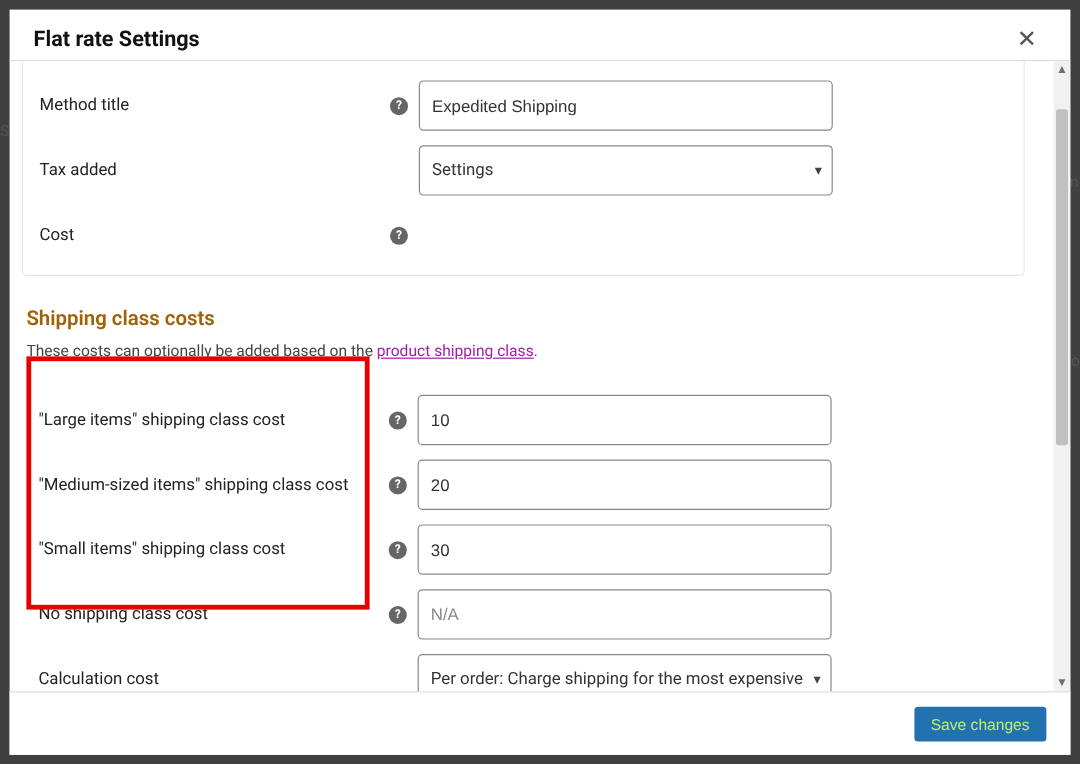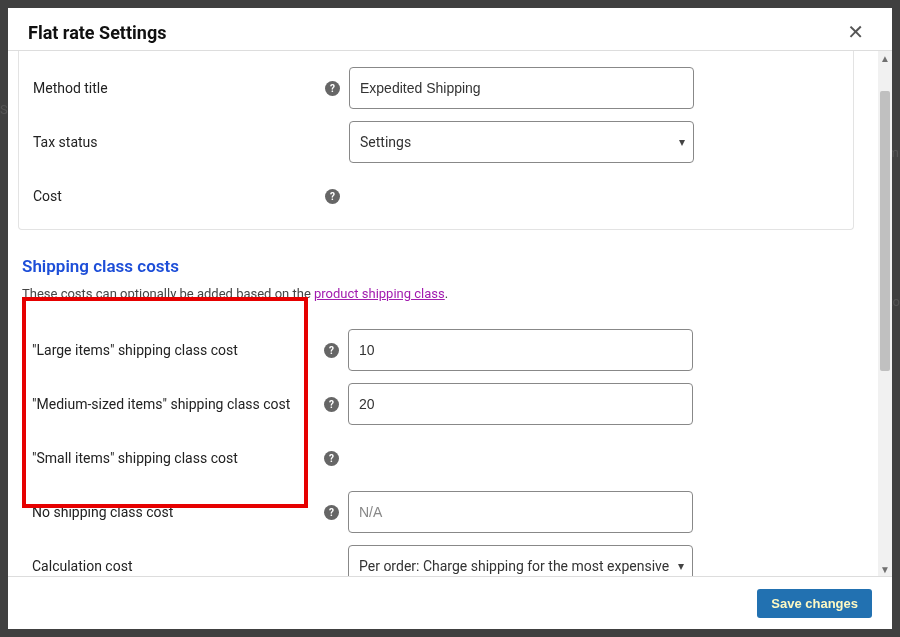--- a/index.html
+++ b/index.html
@@ -142,21 +142,21 @@
   }
   .chevron {
     flex: 0 0 auto;
     color: #444;
     font-size: 12px;
     margin-left: 6px;
   }
   .section-heading {
     font-size: 17px;
     font-weight: 600;
-    color: #1d4ed8;
+    color: #a16207;
     margin: 26px 0 10px 4px;
   }
   .section-sub {
     font-size: 13px;
     color: #444;
     margin: 0 0 18px 4px;
   }
   .section-sub a {
     color: #a21caf;
     text-decoration: underline;
@@ -174,27 +174,26 @@
     flex: 0 0 53px;
     border-top: 1px solid #ddd;
     display: flex;
     align-items: center;
     justify-content: flex-end;
     padding: 0 20px;
     background: #fff;
   }
   .save-btn {
     background: #2271b1;
-    color: #fef9c3;
+    color: #bef264;
     border: none;
     border-radius: 3px;
     padding: 7px 14px;
     font-size: 13px;
     cursor: pointer;
-    font-weight: bold;
   }
   .bg-text {
     position: absolute;
     color: #555;
     font-size: 13px;
   }
 </style>
 </head>
 <body>
 
@@ -221,21 +220,21 @@
           <div class="label-col">Method title</div>
           <div class="help-col">
               <div class="help-icon">?</div>
             </div>
           <div class="input-col">
             <input type="text" value="Expedited Shipping" style="">
           </div>
         </div>
 
         <div class="row">
-          <div class="label-col">Tax status</div>
+          <div class="label-col">Tax added</div>
           <div class="help-col"></div>
           <div class="input-col">
             <div class="select-wrap">
               <span class="select-text">Settings</span>
               <span class="chevron">▾</span>
             </div>
           </div>
         </div>
 
         <div class="row">
@@ -271,20 +270,23 @@
           <div class="input-col">
             <input type="text" value="20" style="">
           </div>
         </div>
 
         <div class="row">
           <div class="label-col">"Small items" shipping class cost</div>
           <div class="help-col">
               <div class="help-icon">?</div>
             </div>
+          <div class="input-col">
+            <input type="text" value="30" style="">
+          </div>
         </div>
 
         <div class="row">
           <div class="label-col">No shipping class cost</div>
           <div class="help-col">
               <div class="help-icon">?</div>
             </div>
           <div class="input-col">
             <input type="text" placeholder="N/A" style="">
           </div>

